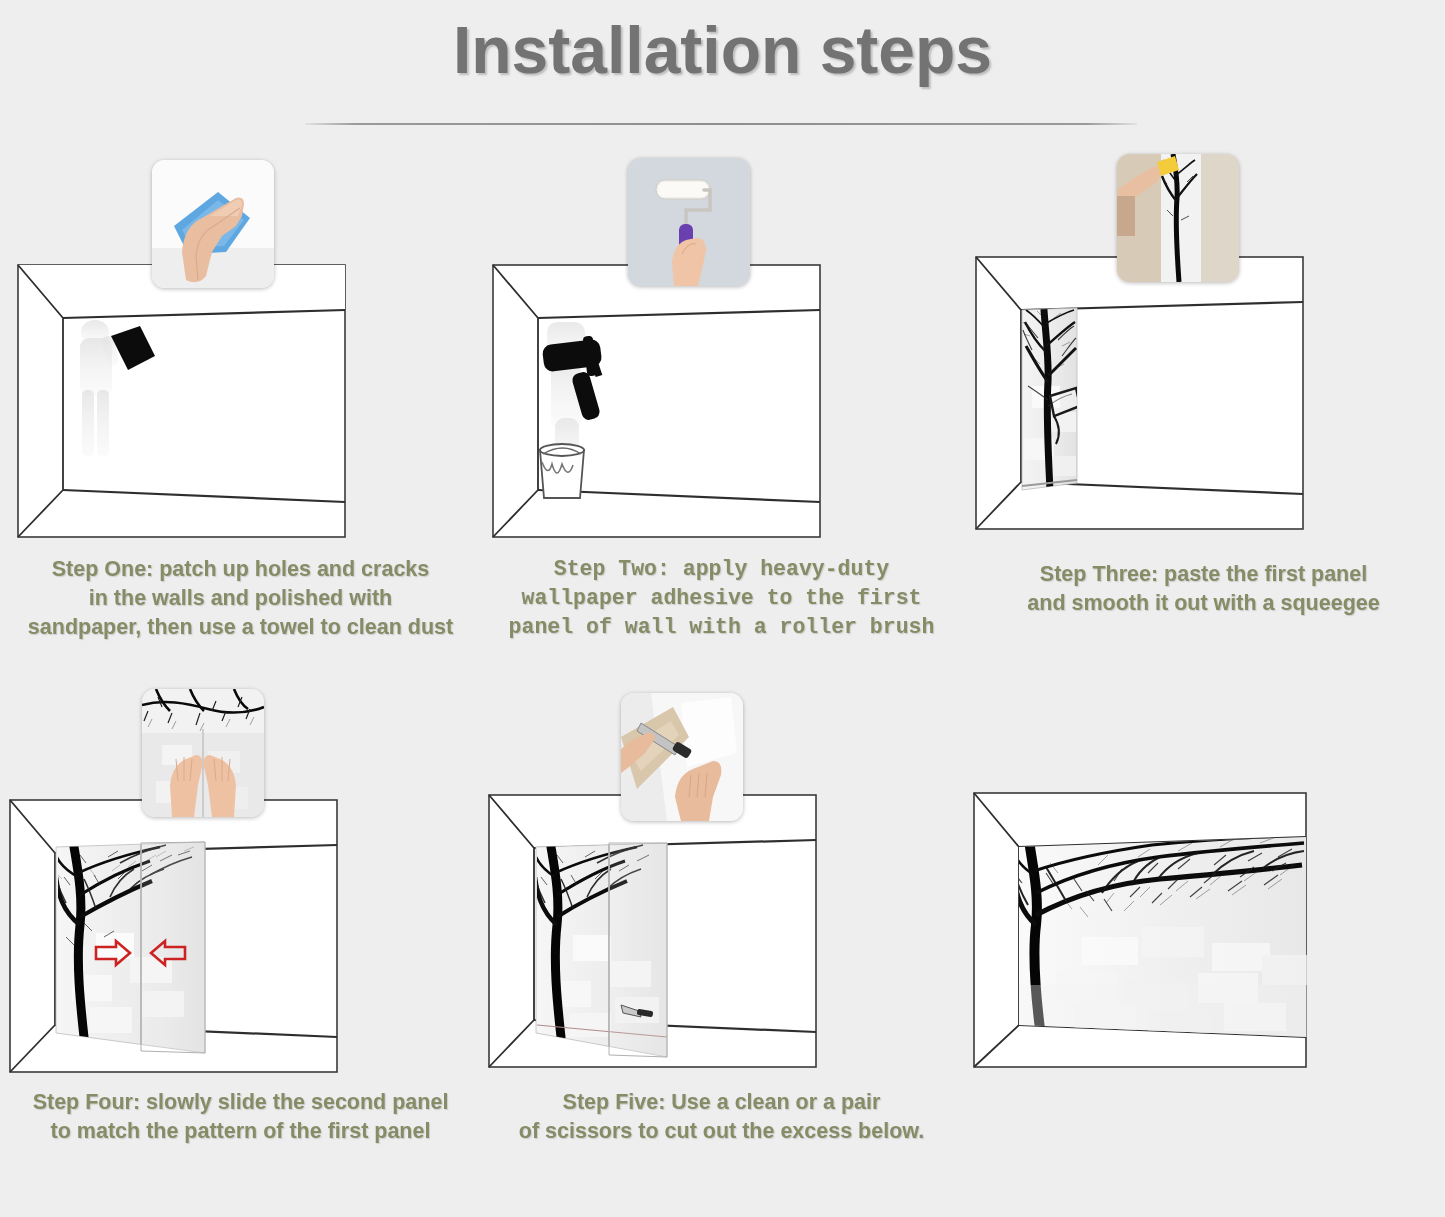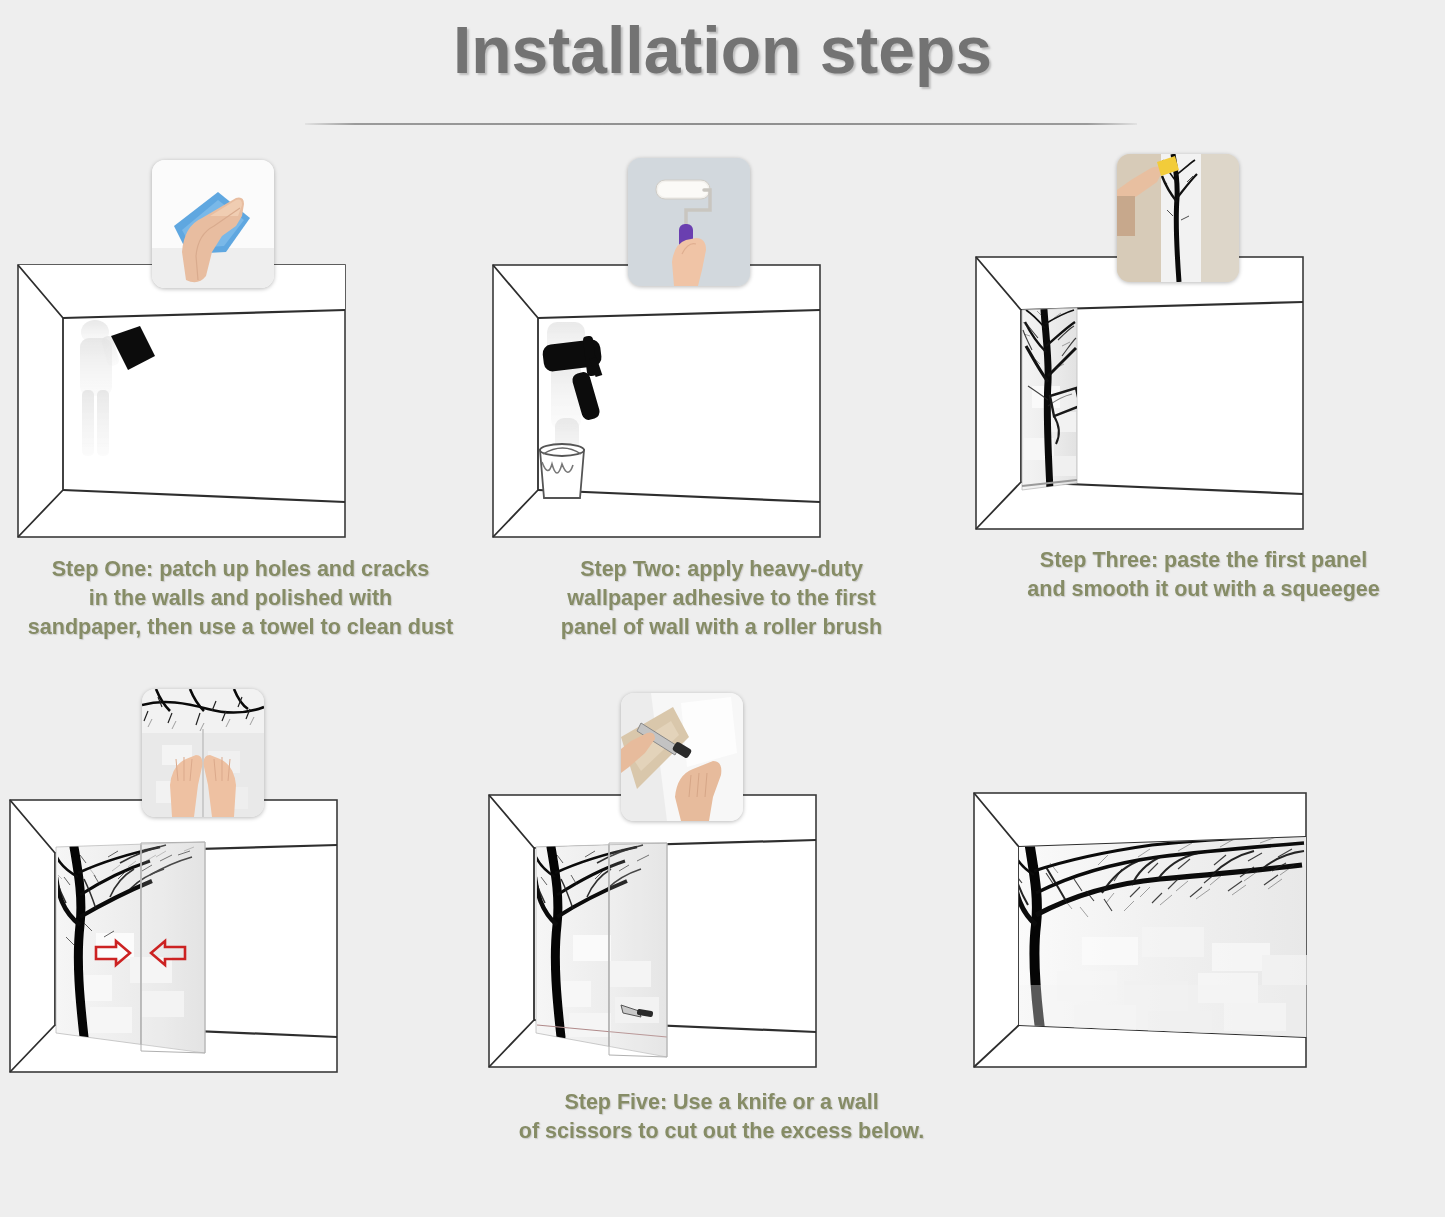--- a/index.html
+++ b/index.html
@@ -189,21 +189,21 @@
         <rect x="30" y="24" width="50" height="15" rx="7" fill="#fbfaf7"></rect>
 
         <path d="M76,32 L82,32 L82,52 L58,52 L58,72" fill="none" stroke="#c9c6c0" stroke-width="3.5" stroke-linecap="round"></path>
 
         <rect x="51" y="66" width="14" height="30" rx="6" fill="#6a3fb0"></rect>
 
         <path d="M46,128 L44,104 Q46,86 58,82 L68,80 Q78,80 78,92 L74,112 L70,128 Z" fill="#f0c4a6"></path>
         <path d="M54,96 Q60,84 68,86" fill="none" stroke="#dfae90" stroke-width="1.2"></path>
       </svg>
     </div>
-    <div class="caption" style="top:405px;">Step Two: apply heavy-duty
+    <div class="caption" style="top:405px;font-family:Liberation Mono, monospace;">Step Two: apply heavy-duty
 wallpaper adhesive to the first
 panel of wall with a roller brush</div>
   </div>
 
   <div class="step-cell">
     <div class="room-wrap">
       <svg class="room-svg" width="483" height="400" viewBox="0 0 483 400">
         <defs>
           <linearGradient id="panel3" x1="0" y1="0" x2="1" y2="0">
             <stop offset="0%" stop-color="#f4f4f4"></stop>
@@ -269,21 +269,21 @@
         <g stroke="#222" stroke-width="0.8" fill="none">
           <path d="M50,30 L45,24 M70,28 L76,22 M54,16 L49,10 M68,14 L74,9 M56,62 L50,56 M64,66 L72,62"></path>
         </g>
 
         <path d="M0,36 L14,26 L34,14 Q42,10 46,16 L40,28 L20,42 L0,54 Z" fill="#e8bfa0"></path>
         <rect x="0" y="42" width="18" height="40" fill="#c7a88c"></rect>
 
         <polygon points="40,8 58,2 62,16 44,22" fill="#f2cc3a"></polygon>
       </svg>
     </div>
-    <div class="caption" style="top:396px;">Step Three: paste the first panel
+    <div class="caption" style="top:410px;">Step Three: paste the first panel
 and smooth it out with a squeegee</div>
   </div>
 
   <div class="step-cell">
     <div class="room-wrap">
       <svg class="room-svg" width="481" height="400" viewBox="0 0 481 400">
         <defs>
           <linearGradient id="panel4" x1="0" y1="0" x2="1" y2="0">
             <stop offset="0%" stop-color="#f6f6f6"></stop>
             <stop offset="60%" stop-color="#ebebeb"></stop>
@@ -367,20 +367,22 @@
         <line x1="61" y1="40" x2="61" y2="128" stroke="#c4c4c4" stroke-width="1.6"></line>
 
         <path d="M30,128 L28,96 Q30,76 44,70 L54,66 Q62,66 60,78 L56,96 L52,128 Z" fill="#eec1a2"></path>
         <path d="M92,128 L94,96 Q92,76 78,70 L68,66 Q60,66 62,78 L66,96 L70,128 Z" fill="#eec1a2"></path>
         <g stroke="#dba98b" stroke-width="1" fill="none">
           <path d="M36,92 L34,70 M42,92 L42,68 M48,92 L50,70"></path>
           <path d="M86,92 L88,70 M80,92 L80,68 M74,92 L72,70"></path>
         </g>
       </svg>
     </div>
+    <div class="caption" style="top:403px;">Step Four: slowly slide the second panel
+to match the pattern of the first panel</div>
   </div>
 
   <div class="step-cell">
     <div class="room-wrap">
       <svg class="room-svg" width="481" height="400" viewBox="0 0 481 400">
         <defs>
           <linearGradient id="panel5" x1="0" y1="0" x2="1" y2="0">
             <stop offset="0%" stop-color="#f6f6f6"></stop>
             <stop offset="60%" stop-color="#ececec"></stop>
             <stop offset="100%" stop-color="#e2e2e2"></stop>
@@ -443,21 +445,21 @@
         <polygon points="20,30 58,54 54,62 16,38" fill="#c3c3c3" stroke="#888" stroke-width="1"></polygon>
         <rect x="52" y="52" width="18" height="10" rx="3" fill="#2b2b2b" transform="rotate(31 61 57)"></rect>
 
         <path d="M0,56 L10,48 L26,40 Q34,38 34,46 L24,60 L8,74 L0,80 Z" fill="#e7bb9c"></path>
         <path d="M60,128 L54,104 Q56,82 72,76 L92,68 Q102,68 100,82 L92,104 L88,128 Z" fill="#e7bb9c"></path>
         <g stroke="#d6a687" stroke-width="1" fill="none">
           <path d="M68,104 L70,82 M76,104 L78,80 M84,104 L86,80"></path>
         </g>
       </svg>
     </div>
-    <div class="caption" style="top:403px;">Step Five: Use a knife or a wall
+    <div class="caption" style="top:403px;">Step Five: Use a clean or a pair
 of scissors to cut out the excess below.</div>
   </div>
 
   <div class="step-cell">
     <div class="room-wrap">
       <svg class="room-svg" width="483" height="400" viewBox="0 0 483 400">
         <defs>
           <linearGradient id="panel6" x1="0" y1="0" x2="1" y2="0">
             <stop offset="0%" stop-color="#fafafa"></stop>
             <stop offset="50%" stop-color="#f0f0f0"></stop>

